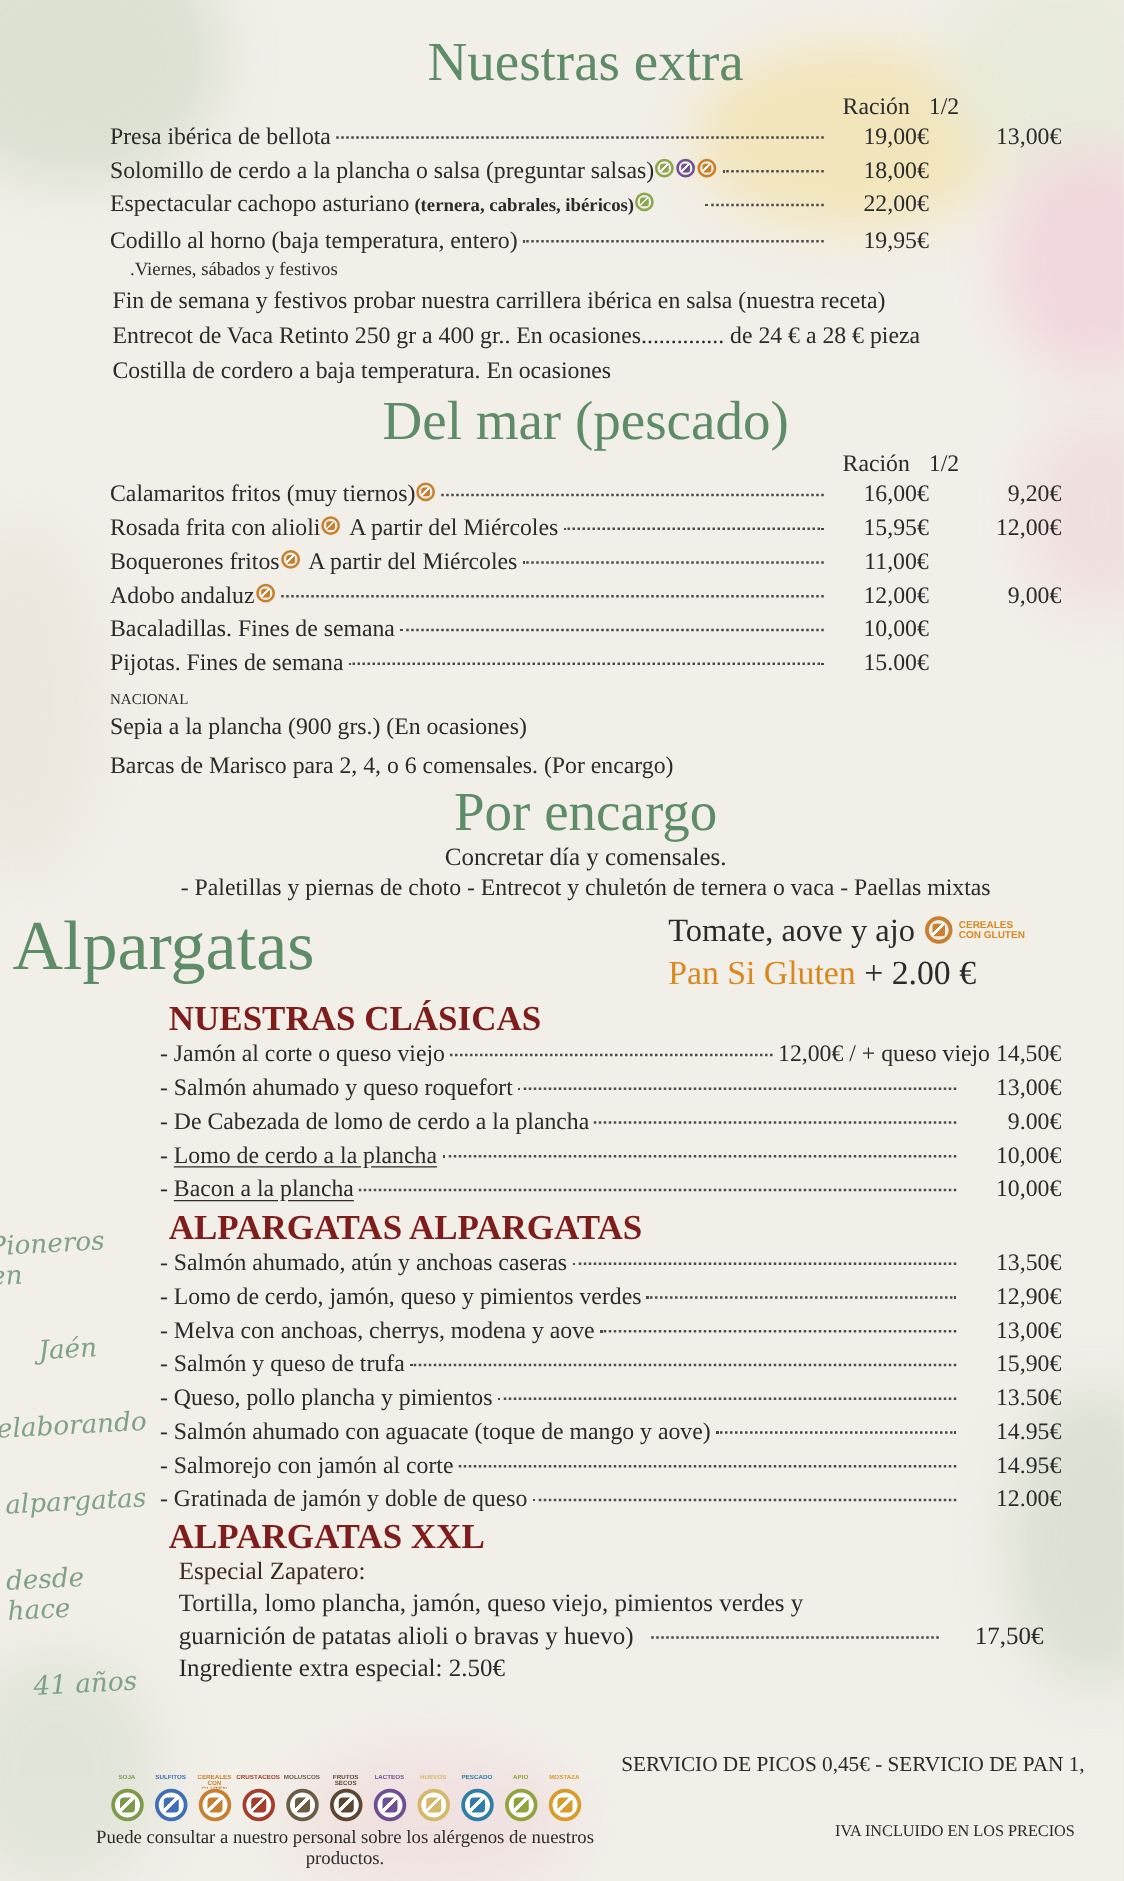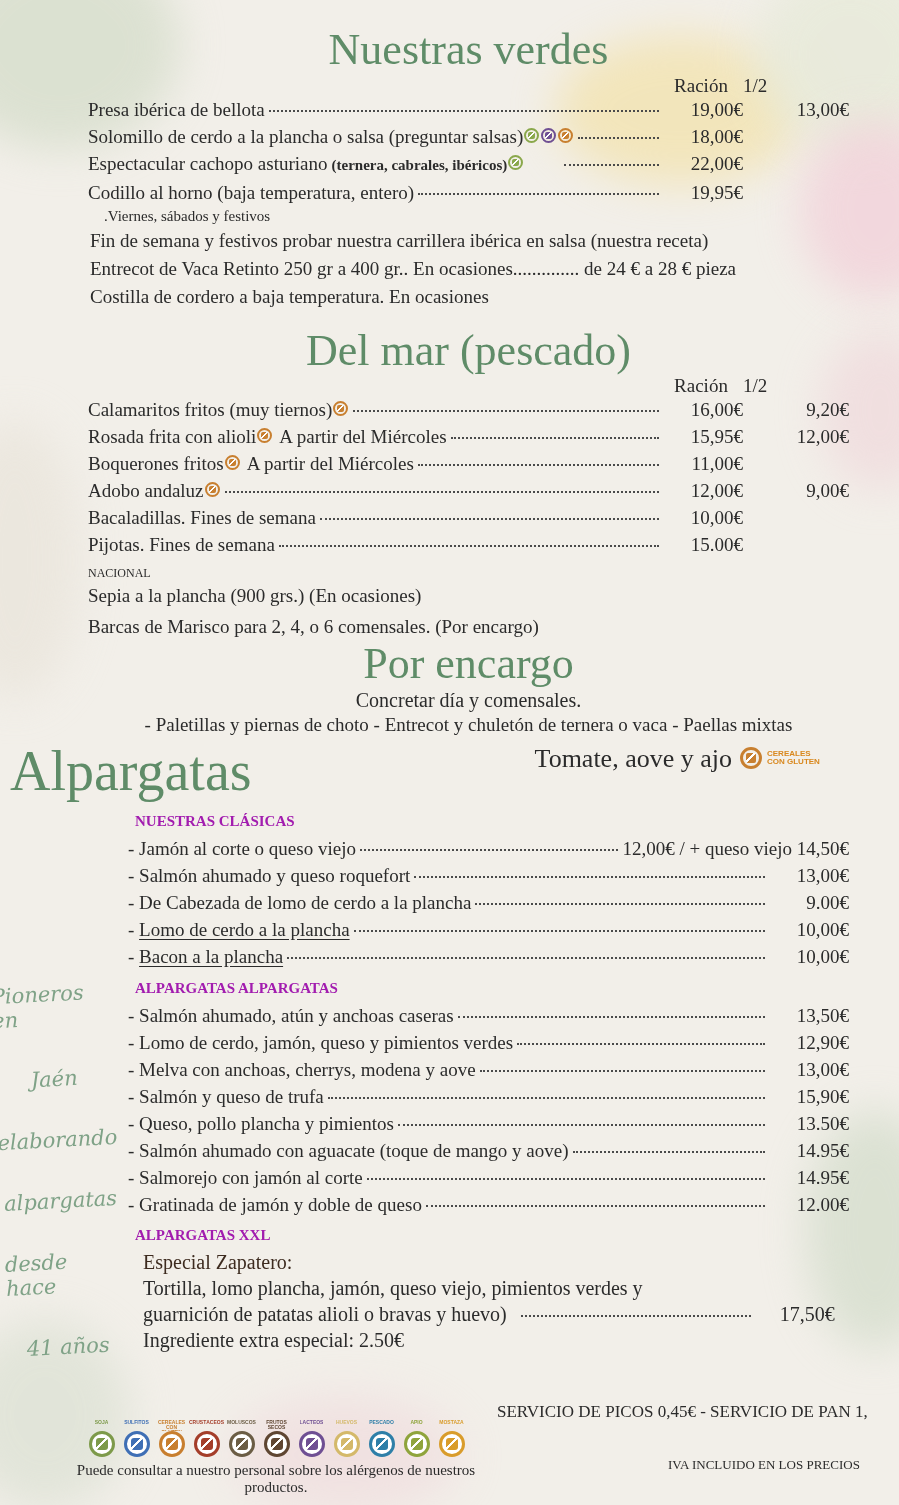--- a/index.html
+++ b/index.html
@@ -46,21 +46,21 @@
   .pan-l1{font-size:26px;line-height:33px;display:flex;align-items:center;}
   .big-gluten{display:inline-block;width:22px;height:22px;border:3px solid #c87f2f;border-radius:50%;
         margin-left:8px;position:relative;box-sizing:border-box;color:#c87f2f;}
   .big-gluten::after{content:"";position:absolute;inset:3px;border-radius:2px;
         background:linear-gradient(135deg,currentColor 38%,#fff 38% 54%,currentColor 54%);}
   .gl-label{font-size:8px;line-height:8px;font-weight:bold;color:#d9881e;width:62px;margin-left:5px;
         font-family:"Liberation Sans",sans-serif;}
   .pan-l2{font-size:27px;line-height:34px;}
   .pan-or{color:#d9881e;}
   
-  h3.sub{font-size:15px;line-height:22px;color:#a21caf;margin:10px 0 3px 47px;font-weight:bold;}
+  h3.sub{font-size:28px;line-height:22px;color:#7f1d1d;margin:10px 0 3px 47px;font-weight:bold;}
   .list-ind{margin-left:40px;}
   .xxl-body{margin-left:55px;font-size:20px;}
   .xxl-sub{font-weight:normal;line-height:26px;color:#3d2b1f;}
   .xxl-line{line-height:26px;}
   .xxl-extra{line-height:27px;}
   .xxl-pricerow{display:flex;align-items:baseline;line-height:26px;}
   
   .side{position:absolute;left:0;top:982px;width:118px;display:flex;flex-direction:column;
         gap:37px;align-items:center;font-style:italic;font-size:21px;color:#7fa287;
         font-family:"DejaVu Serif",serif;transform:rotate(-3deg);}
@@ -96,21 +96,21 @@
     <span>Jaén</span>
     <span>elaborando</span>
     <span>alpargatas</span>
     <span>desde hace</span>
     <span>41 años</span>
   </div>
 
   <div class="content">
 
     <section>
-      <h1 class="sec">Nuestras verdes</h1>
+      <h1 class="sec">Nuestras extra</h1>
       <div class="cols">
         <span class="c1">Ración</span>
         <span class="c2">1/2</span>
       </div>
       <div>
           <div class="row">
             <span class="nm">Presa ibérica de bellota</span>
             <span class="lead"></span>
             <span class="p1">19,00€</span>
             <span class="p2">13,00€</span>
@@ -142,21 +142,21 @@
         </div>
       <div>
           <div class="note smn">.Viernes, sábados y festivos</div>
           <div class="note">Fin de semana y festivos probar nuestra carrillera ibérica en salsa (nuestra receta)</div>
           <div class="note">Entrecot de Vaca Retinto 250 gr a 400 gr.. En ocasiones.............. de 24 € a 28 € pieza</div>
           <div class="note">Costilla de cordero a baja temperatura. En ocasiones</div>
         </div>
     </section>
 
     <section>
-      <h1 class="sec" style="margin-top:16px;">Del mar (pescado)</h1>
+      <h1 class="sec" style="margin-top:2px;">Del mar (pescado)</h1>
       <div class="cols">
         <span class="c1">Ración</span>
         <span class="c2">1/2</span>
       </div>
       <div>
           <div class="row">
             <span class="nm">Calamaritos fritos (muy tiernos)</span>
             <span class="mini gluten"></span>
             <span class="lead"></span>
             <span class="p1">16,00€</span>
@@ -212,20 +212,24 @@
       <div class="enc-line">- Paletillas y piernas de choto  - Entrecot y chuletón de ternera o vaca  - Paellas mixtas</div>
     </section>
 
     <div class="band">
       <h1 class="alp-title">Alpargatas</h1>
       <div class="pan-block">
         <div class="pan-l1">
           <span>Tomate, aove y ajo</span>
           <span class="big-gluten"></span>
           <span class="gl-label">CEREALES CON GLUTEN</span>
+        </div>
+        <div class="pan-l2">
+          <span class="pan-or">Pan Si Gluten</span>
+          <span> </span><span>+ 2.00 €</span>
         </div>
       </div>
     </div>
 
     <section>
       <h3 class="sub">NUESTRAS CLÁSICAS</h3>
       <div class="list-ind">
           <div class="row">
             <span class="nm"><span class="">- Jamón al corte o queso viejo</span></span>
             <span class="lead"></span>

